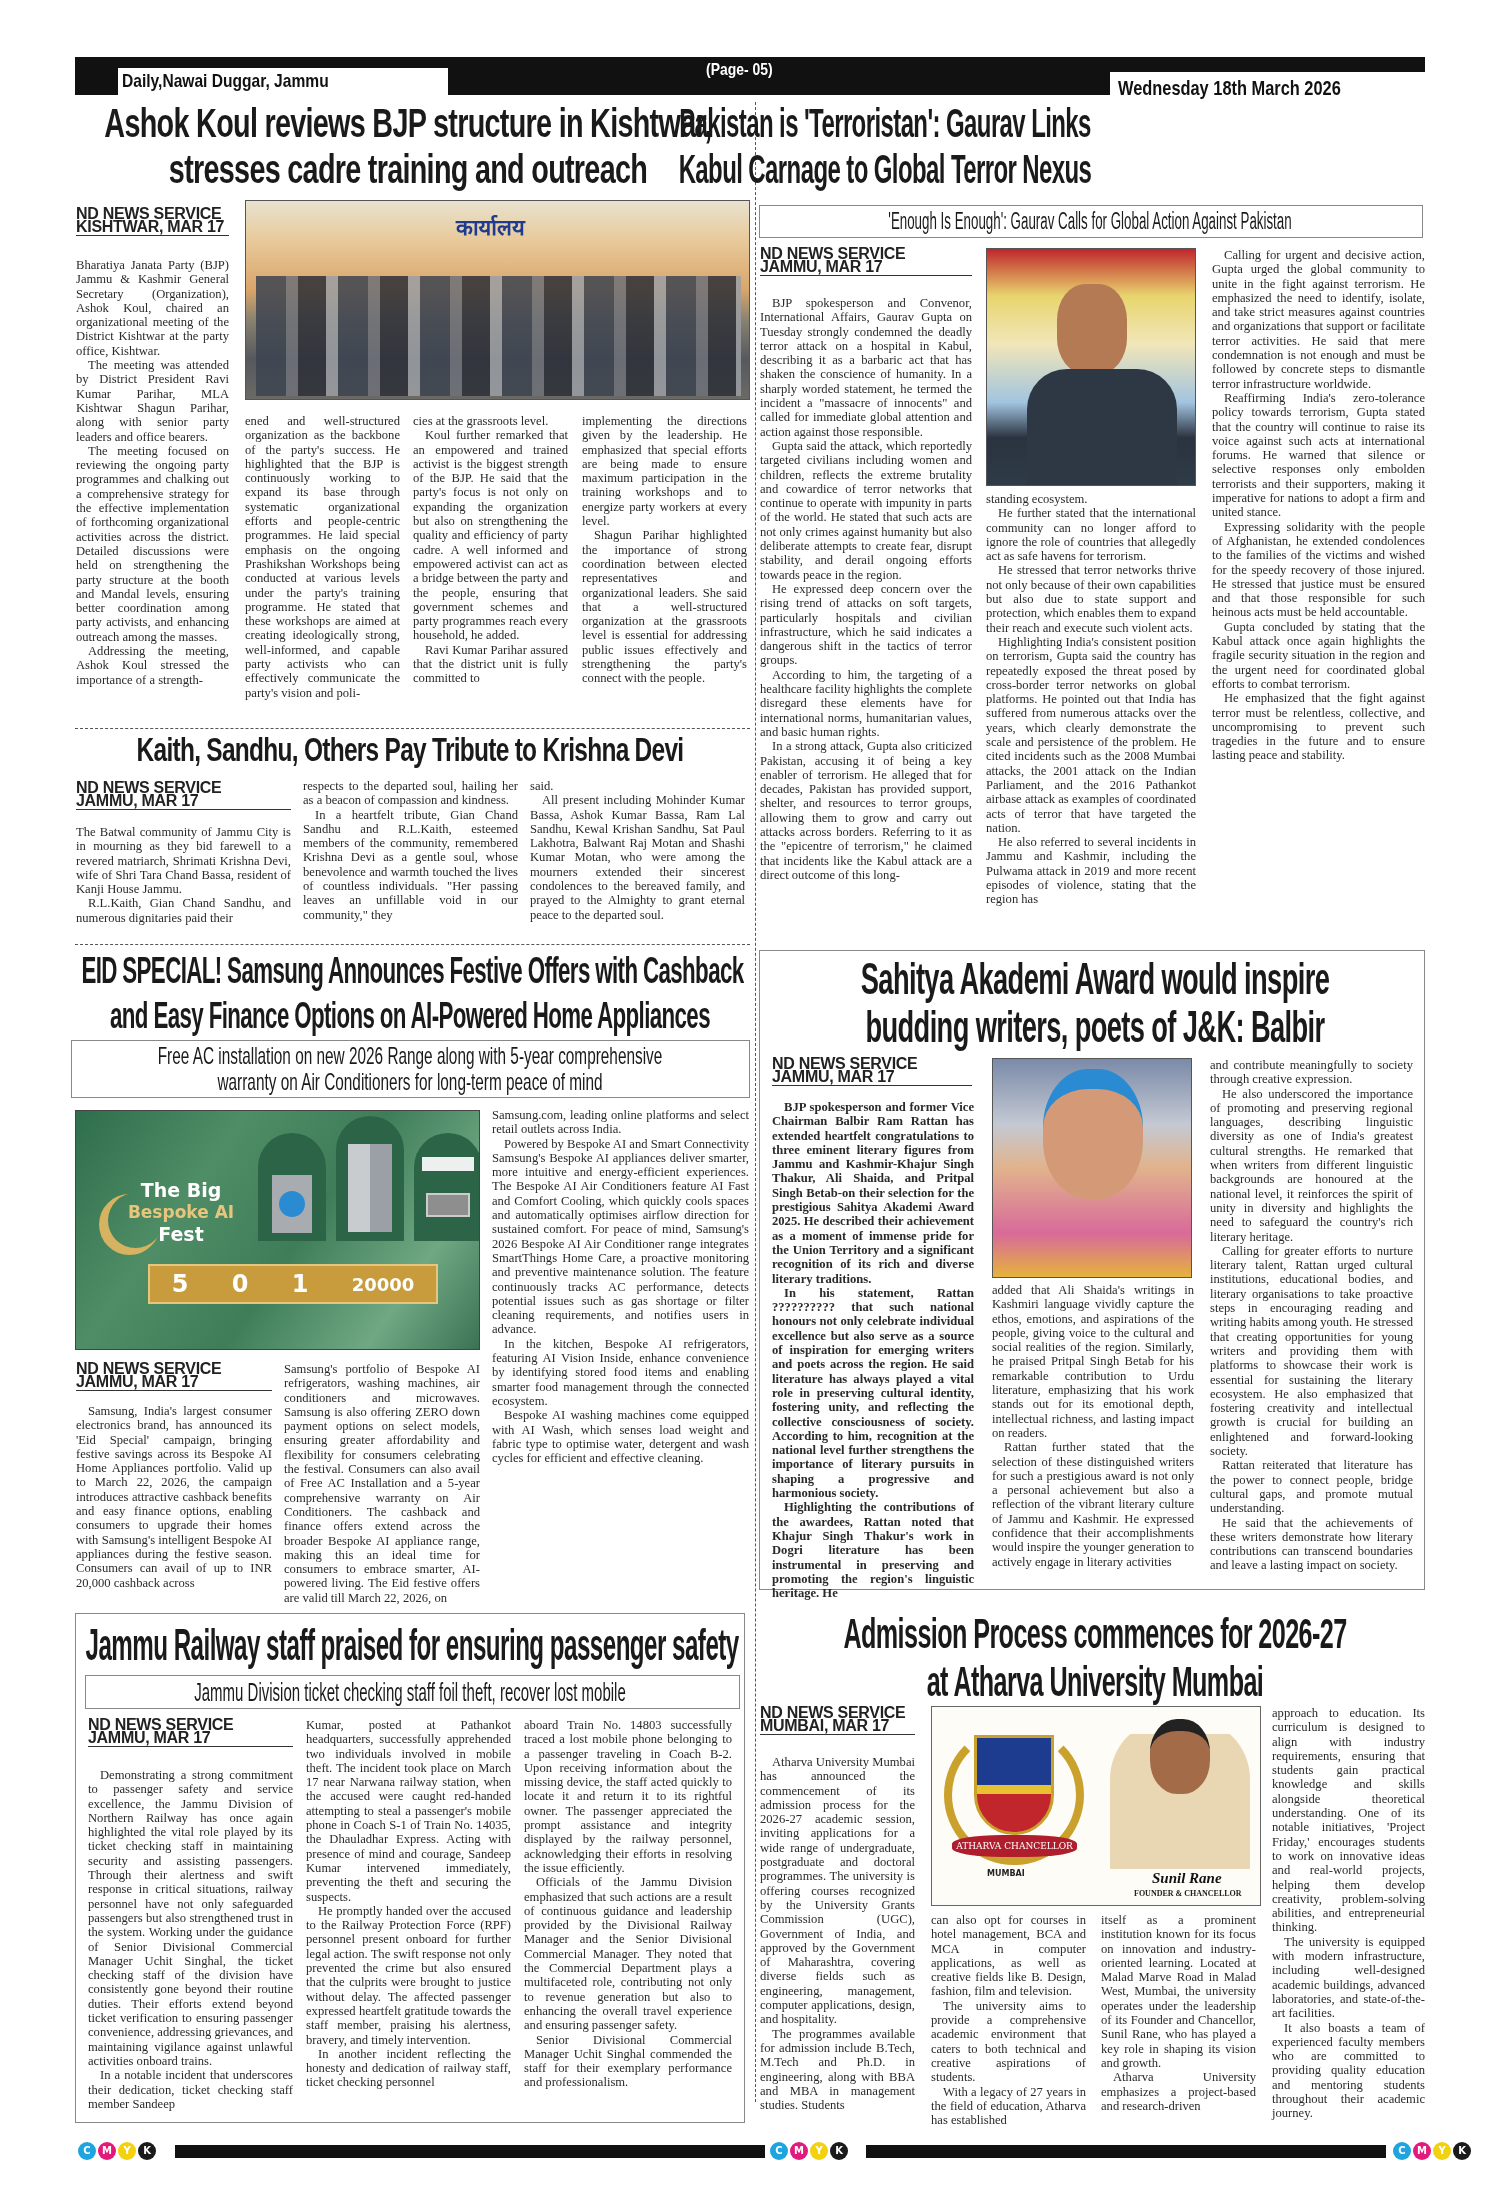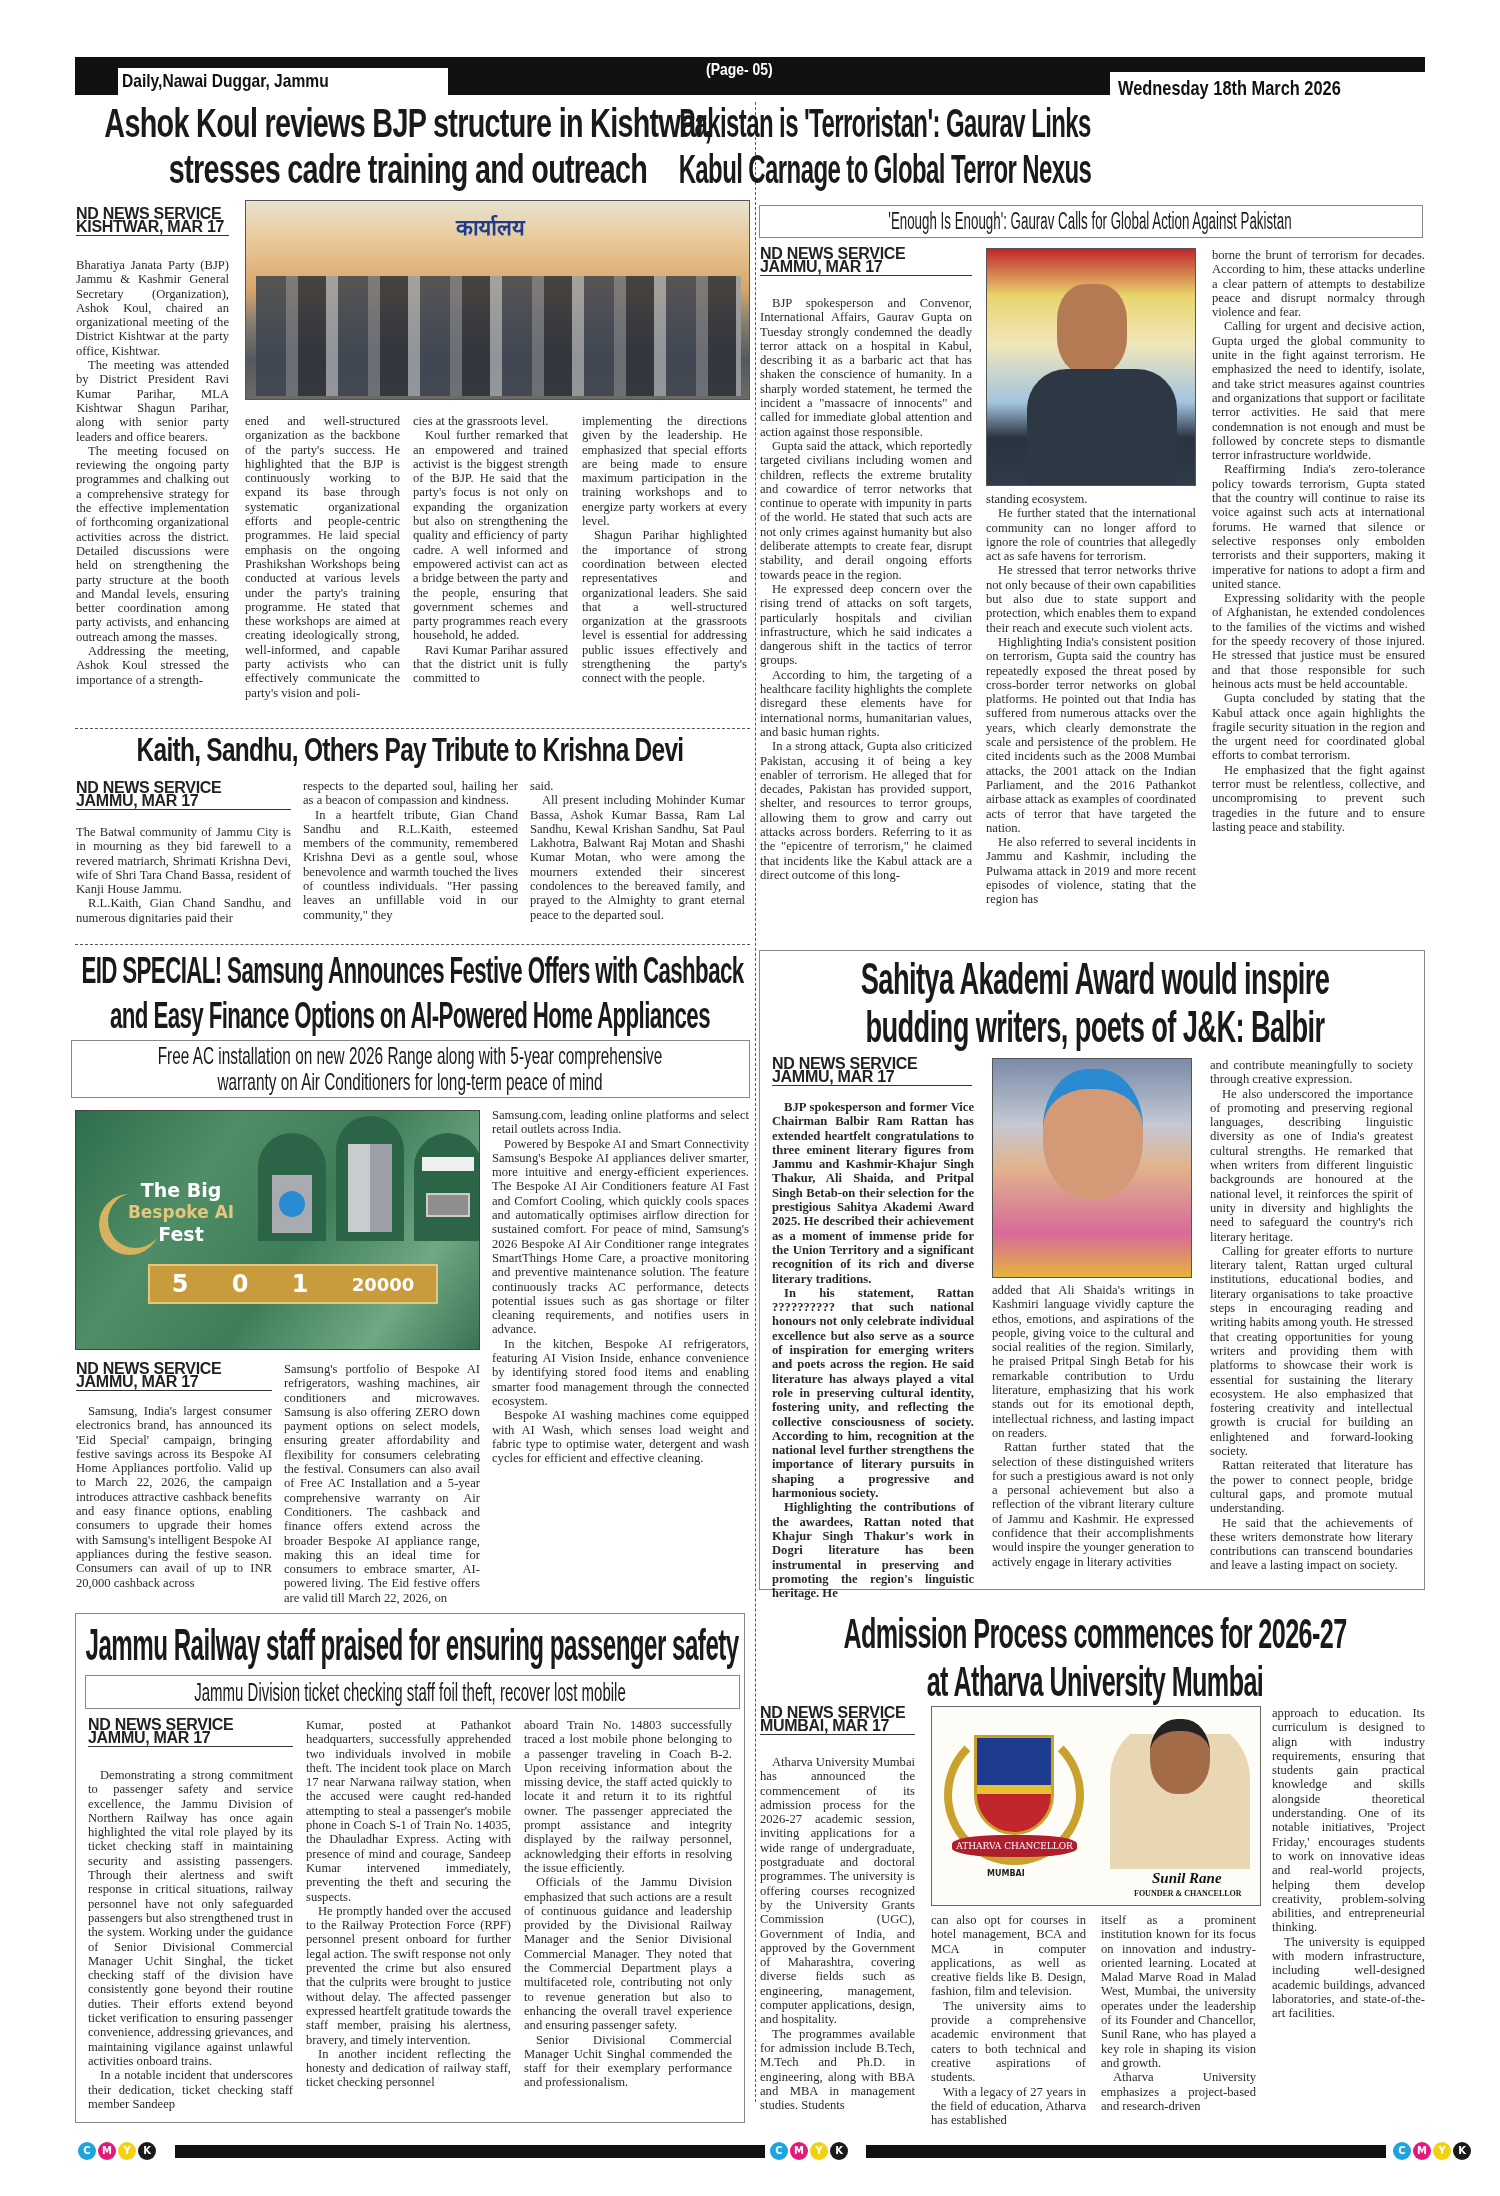--- a/index.html
+++ b/index.html
@@ -108,21 +108,20 @@
     <p>In a strong attack, Gupta also criticized Pakistan, accusing it of being a key enabler of terrorism. He alleged that for decades, Pakistan has provided support, shelter, and resources to terror groups, allowing them to grow and carry out attacks across borders. Referring to it as the "epicentre of terrorism," he claimed that incidents like the Kabul attack are a direct outcome of this long-</p>
   </div>
   <div class="abs txt" style="left:986px;top:492px;width:210px;">
     <p class="ni">standing ecosystem.</p>
     <p>He further stated that the international community can no longer afford to ignore the role of countries that allegedly act as safe havens for terrorism.</p>
     <p>He stressed that terror networks thrive not only because of their own capabilities but also due to state support and protection, which enables them to expand their reach and execute such violent acts.</p>
     <p>Highlighting India's consistent position on terrorism, Gupta said the country has repeatedly exposed the threat posed by cross-border terror networks on global platforms. He pointed out that India has suffered from numerous attacks over the years, which clearly demonstrate the scale and persistence of the problem. He cited incidents such as the 2008 Mumbai attacks, the 2001 attack on the Indian Parliament, and the 2016 Pathankot airbase attack as examples of coordinated acts of terror that have targeted the nation.</p>
     <p>He also referred to several incidents in Jammu and Kashmir, including the Pulwama attack in 2019 and more recent episodes of violence, stating that the region has</p>
   </div>
   <div class="abs txt" style="left:1212px;top:248px;width:213px;">
-    <p class="ni">borne the brunt of terrorism for decades. According to him, these attacks underline a clear pattern of attempts to destabilize peace and disrupt normalcy through violence and fear.</p>
     <p>Calling for urgent and decisive action, Gupta urged the global community to unite in the fight against terrorism. He emphasized the need to identify, isolate, and take strict measures against countries and organizations that support or facilitate terror activities. He said that mere condemnation is not enough and must be followed by concrete steps to dismantle terror infrastructure worldwide.</p>
     <p>Reaffirming India's zero-tolerance policy towards terrorism, Gupta stated that the country will continue to raise its voice against such acts at international forums. He warned that silence or selective responses only embolden terrorists and their supporters, making it imperative for nations to adopt a firm and united stance.</p>
     <p>Expressing solidarity with the people of Afghanistan, he extended condolences to the families of the victims and wished for the speedy recovery of those injured. He stressed that justice must be ensured and that those responsible for such heinous acts must be held accountable.</p>
     <p>Gupta concluded by stating that the Kabul attack once again highlights the fragile security situation in the region and the urgent need for coordinated global efforts to combat terrorism.</p>
     <p>He emphasized that the fight against terror must be relentless, collective, and uncompromising to prevent such tragedies in the future and to ensure lasting peace and stability.</p>
   </div>
 </div>
 
 <div>
   <div class="abs hl" style="left:-120px;top:948px;width:1060px;font-size:36px;line-height:45px;transform:scaleX(0.62);transform-origin:center top;white-space:nowrap;">
@@ -264,20 +263,21 @@
     <p>The university aims to provide a comprehensive academic environment that caters to both technical and creative aspirations of students.</p>
     <p>With a legacy of 27 years in the field of education, Atharva has established</p>
   </div>
   <div class="abs txt" style="left:1101px;top:1913px;width:155px;">
     <p class="ni">itself as a prominent institution known for its focus on innovation and industry-oriented learning. Located at Malad Marve Road in Malad West, Mumbai, the university operates under the leadership of its Founder and Chancellor, Sunil Rane, who has played a key role in shaping its vision and growth.</p>
     <p>Atharva University emphasizes a project-based and research-driven</p>
   </div>
   <div class="abs txt" style="left:1272px;top:1706px;width:153px;">
     <p class="ni">approach to education. Its curriculum is designed to align with industry requirements, ensuring that students gain practical knowledge and skills alongside theoretical understanding. One of its notable initiatives, 'Project Friday,' encourages students to work on innovative ideas and real-world projects, helping them develop creativity, problem-solving abilities, and entrepreneurial thinking.</p>
     <p>The university is equipped with modern infrastructure, including well-designed academic buildings, advanced laboratories, and state-of-the-art facilities.</p>
+    <p>It also boasts a team of experienced faculty members who are committed to providing quality education and mentoring students throughout their academic journey.</p>
   </div>
 </div>
 
 <div class="abs" style="left:0;top:2142px;width:1500px;height:20px;">
   <div class="abs" style="left:78px;top:0;display:flex;gap:2px;" id="cmyk1">
       <span style="display: inline-block; width: 18px; height: 18px; border-radius: 50%; background: rgb(30, 165, 224); color: rgb(255, 255, 255); font: bold 10px / 18px &quot;DejaVu Sans&quot;, sans-serif; text-align: center;">C</span>
       <span style="display: inline-block; width: 18px; height: 18px; border-radius: 50%; background: rgb(227, 25, 123); color: rgb(255, 255, 255); font: bold 10px / 18px &quot;DejaVu Sans&quot;, sans-serif; text-align: center;">M</span>
       <span style="display: inline-block; width: 18px; height: 18px; border-radius: 50%; background: rgb(242, 209, 15); color: rgb(255, 255, 255); font: bold 10px / 18px &quot;DejaVu Sans&quot;, sans-serif; text-align: center;">Y</span>
       <span style="display: inline-block; width: 18px; height: 18px; border-radius: 50%; background: rgb(26, 26, 26); color: rgb(255, 255, 255); font: bold 10px / 18px &quot;DejaVu Sans&quot;, sans-serif; text-align: center;">K</span>
     </div>

